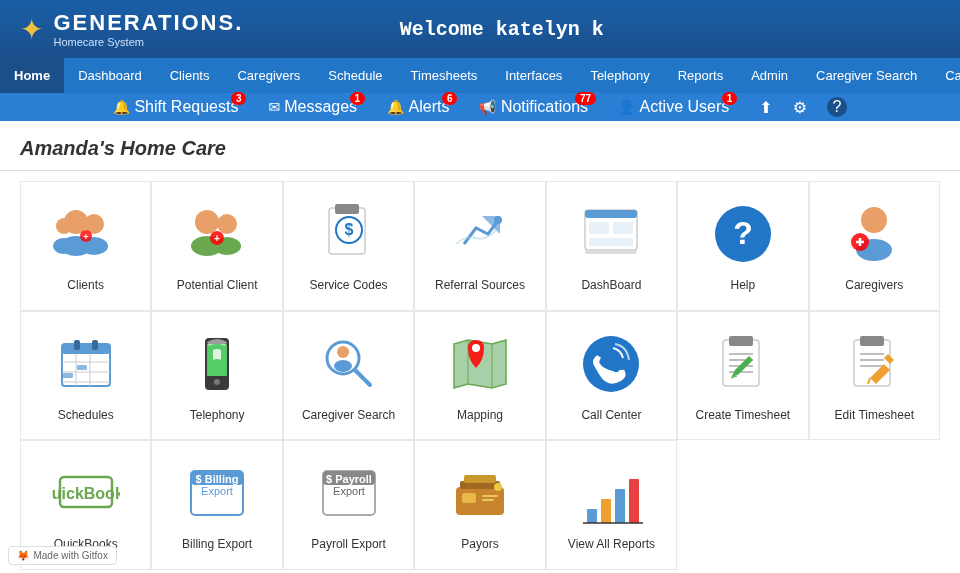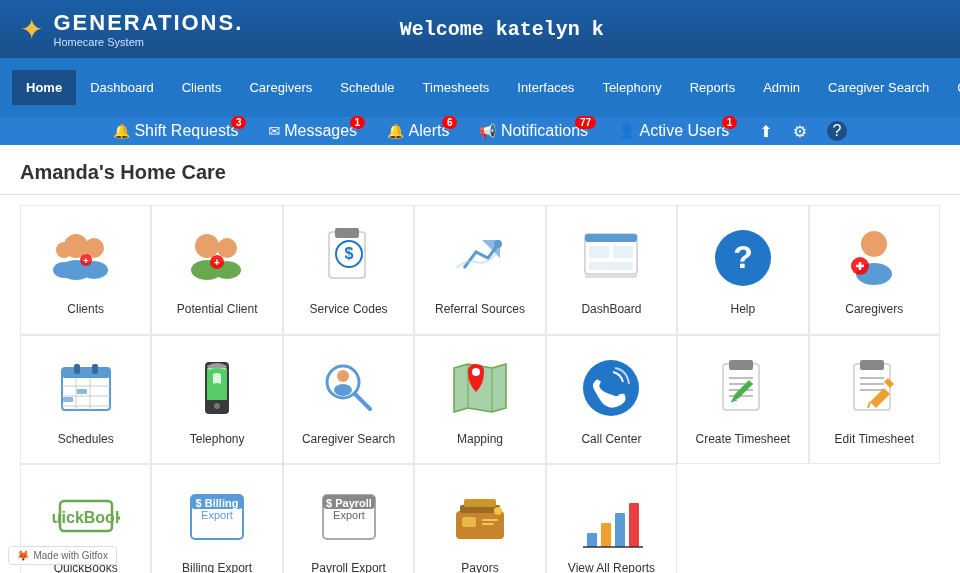--- a/index.html
+++ b/index.html
@@ -21,21 +21,21 @@
     .welcome-area { text-align: center; }
     .welcome-area .welcome-name { color: white; font-size: 20px; font-weight: bold; font-family: Liberation Mono, monospace; }
     .welcome-area .welcome-links { color: #aaccff; font-size: 12px; }
     .welcome-area .welcome-links a { color: #aaccff; text-decoration: none; }
 
     
     .nav-bar {
       background: #2176c7;
       display: flex;
       align-items: center;
-      padding: 12px;
+      padding: 0;
     }
     .nav-item {
       color: white;
       padding: 10px 14px;
       font-size: 13px;
       cursor: pointer;
       white-space: nowrap;
       text-decoration: none;
       display: inline-block;
     }
@@ -76,20 +76,21 @@
     
     .page-title-bar {
       background: white;
       padding: 16px 20px 10px 20px;
       border-bottom: 1px solid #ddd;
     }
     .page-title-bar h1 {
       font-size: 20px;
       color: #333;
       font-weight: bold;
+      font-style: italic;
     }
 
     
     .icon-grid {
       background: white;
       padding: 10px 20px 20px 20px;
       display: grid;
       grid-template-columns: repeat(7, 1fr);
       gap: 0;
     }

